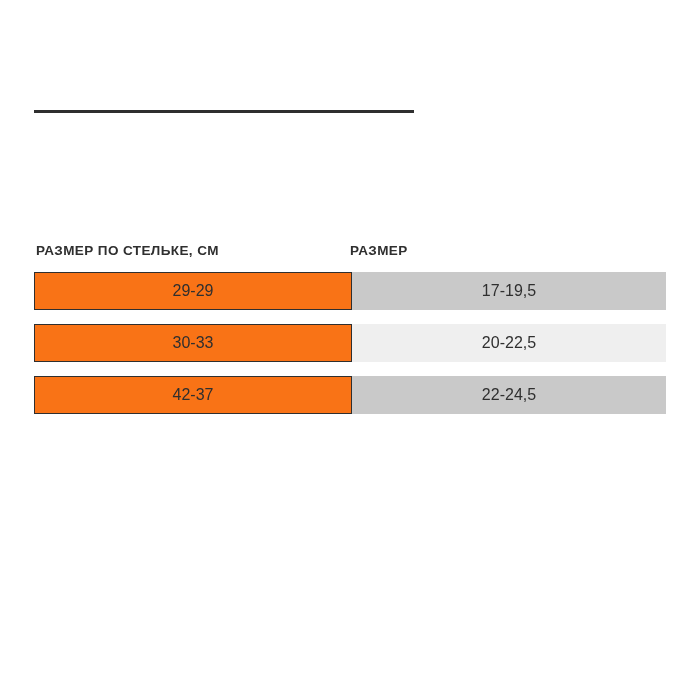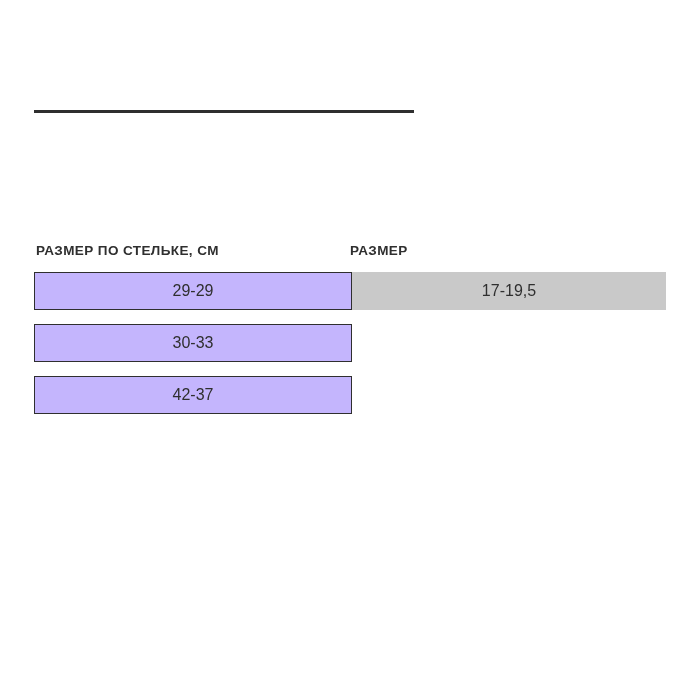--- a/index.html
+++ b/index.html
@@ -81,21 +81,21 @@
     display: flex;
     align-items: center;
     justify-content: center;
     font-size: 16px;
     color: #2f2f2f;
     box-sizing: border-box;
   }
   .cell-size {
     width: 318px;
     border: 1.5px solid #2f2f2f;
-    background: #c4b5fd;
+    background: #f97316;
   }
   .cell-insole {
     flex: 1;
   }
   .row.shade-dark .cell-insole {
     background: #c9c9c9;
   }
   .row.shade-light .cell-insole {
     background: #efefef;
   }
@@ -114,20 +114,22 @@
       <div class="th col-size">РАЗМЕР</div>
     </div>
 
     <div class="row shade-dark">
       <div class="cell cell-size">29-29</div>
       <div class="cell cell-insole">17-19,5</div>
     </div>
 
     <div class="row shade-light">
       <div class="cell cell-size">30-33</div>
+      <div class="cell cell-insole">20-22,5</div>
     </div>
 
     <div class="row shade-dark">
       <div class="cell cell-size">42-37</div>
+      <div class="cell cell-insole">22-24,5</div>
     </div>
 
   </div>
 </div>
 
 </body></html>

